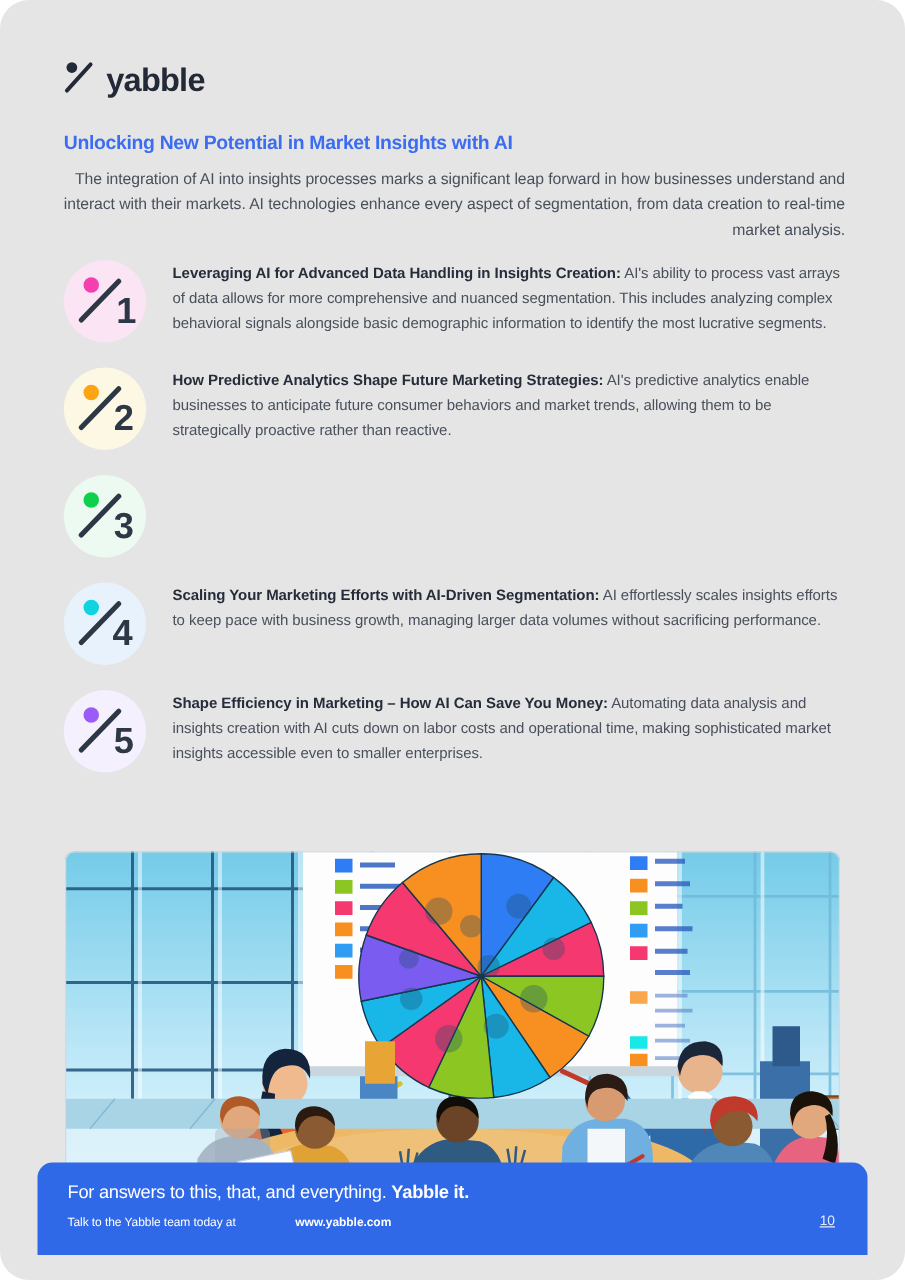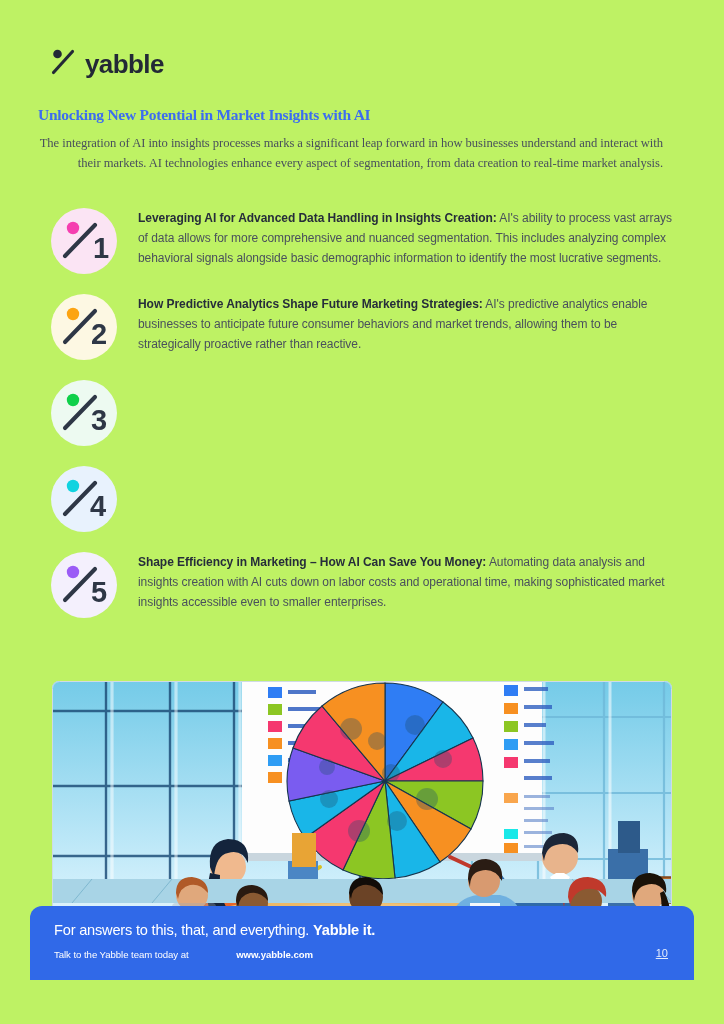--- a/index.html
+++ b/index.html
@@ -13,21 +13,22 @@
     height: 1024px;
     position: relative;
     overflow: hidden;
     font-family: "Liberation Sans", sans-serif;
     color: #3d4552;
     -webkit-font-smoothing: antialiased;
   }
   .page {
     position: absolute;
     inset: 0;
-    background: #bef264;
+    background: #e5e5e5;
+    border-radius: 23px;
   }
 
   
   .logo {
     position: absolute;
     left: 50px;
     top: 45px;
     display: flex;
     align-items: center;
     gap: 5px;
@@ -40,24 +41,23 @@
     letter-spacing: -0.6px;
     color: #232936;
     line-height: 1;
     position: relative;
     top: 2px;
   }
 
   
   .intro {
     position: absolute;
-    left: 38px;
+    left: 51px;
     top: 106px;
     width: 625px;
-    font-family: Liberation Serif, serif;
   }
   .intro-title {
     font-size: 15.5px;
     font-weight: 700;
     color: #3c6df0;
     letter-spacing: -0.25px;
     margin: 0 0 8px 0;
     line-height: 1.2;
   }
   .intro-body {
@@ -115,21 +115,21 @@
     border-radius: 7px;
     overflow: hidden;
     background: #bfe6f5;
   }
   .illustration svg { display: block; }
 
   
   .footer {
     position: absolute;
     left: 30px;
-    top: 906px;
+    top: 930px;
     width: 664px;
     height: 74px;
     background: #3069e8;
     border-radius: 12px 12px 0 0;
     color: #ffffff;
   }
   .footer-headline {
     position: absolute;
     left: 24px;
     top: 16px;
@@ -214,20 +214,23 @@
       </div>
     </div>
 
     <div class="list-item">
       <div class="badge" style="background:#e8f2fd">
         <svg width="66" height="66" viewBox="0 0 66 66" aria-hidden="true">
           <circle cx="22" cy="20" r="6.2" fill="#10d3e0"></circle>
           <path d="M14 48 L44 17" stroke="#2e3746" stroke-width="4.1" stroke-linecap="round" fill="none"></path>
           <text x="39" y="50" font-family="Liberation Sans, sans-serif" font-size="29" font-weight="700" fill="#2e3746">4</text>
         </svg>
+      </div>
+      <div class="item-text">
+        <b>Scaling Your Marketing Efforts with AI-Driven Segmentation:</b><span> AI effortlessly scales insights efforts to keep pace with business growth, managing larger data volumes without sacrificing performance.</span>
       </div>
     </div>
 
     <div class="list-item">
       <div class="badge" style="background:#f4f0fd">
         <svg width="66" height="66" viewBox="0 0 66 66" aria-hidden="true">
           <circle cx="22" cy="20" r="6.2" fill="#9b5cf6"></circle>
           <path d="M14 48 L44 17" stroke="#2e3746" stroke-width="4.1" stroke-linecap="round" fill="none"></path>
           <text x="40" y="50" font-family="Liberation Sans, sans-serif" font-size="29" font-weight="700" fill="#2e3746">5</text>
         </svg>

